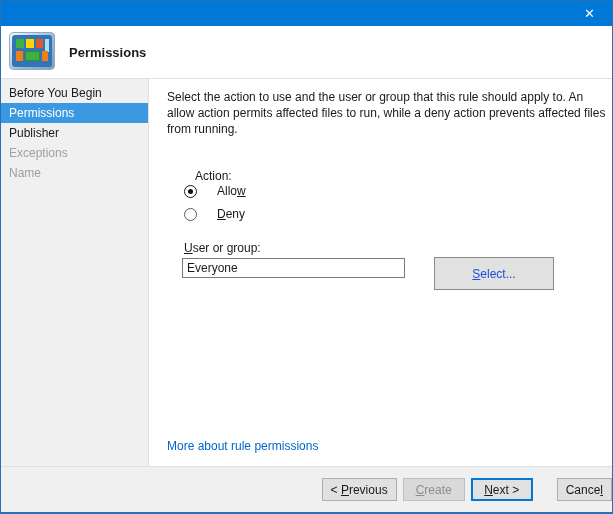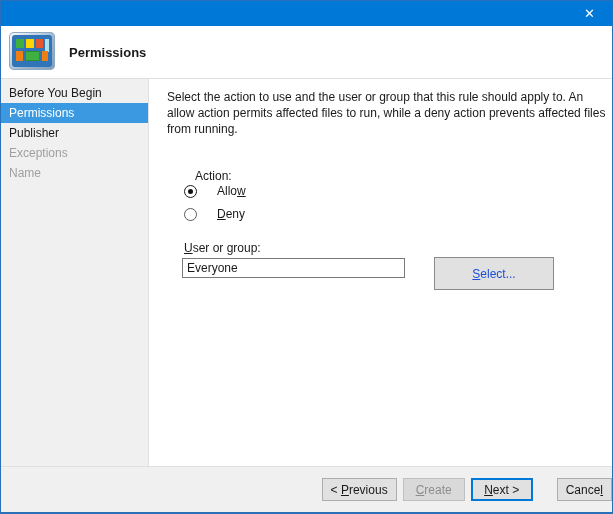--- a/index.html
+++ b/index.html
@@ -101,20 +101,21 @@
       <span class="radio"></span>
       <span><span></span><span class="accel">D</span><span>eny</span></span>
     </div>
 
     <div class="ug-label"><span class="accel">U</span><span>ser or group:</span></div>
 
     <input class="ug-field" type="text" readonly="" value="Everyone" style="">
 
     <button class="select-btn"><span class="accel">S</span><span>elect...</span></button>
 
+    <div class="more-link">More about rule permissions</div>
   </div>
 
   <div class="footer">
     <button class="btn"><span>&lt; </span><span class="accel">P</span><span>revious</span></button>
     <button class="btn disabled"><span></span><span class="accel">C</span><span>reate</span></button>
     <button class="btn default"><span></span><span class="accel">N</span><span>ext &gt;</span></button>
     <button class="btn cancel"><span>Cance</span><span class="accel">l</span><span></span></button>
   </div>
 
 </div>

